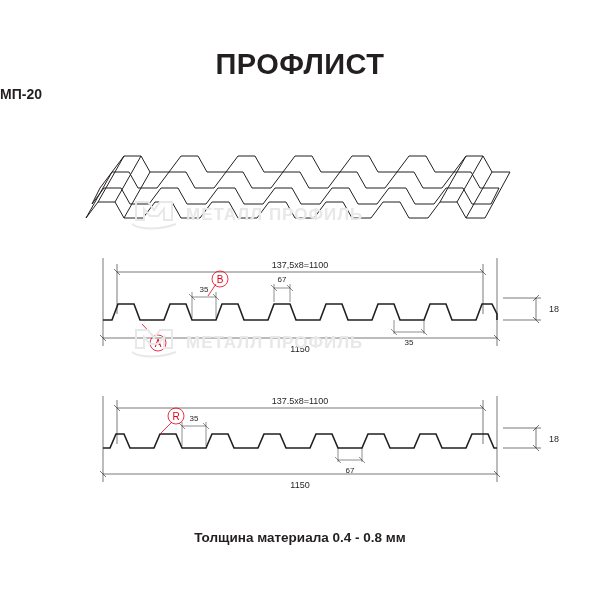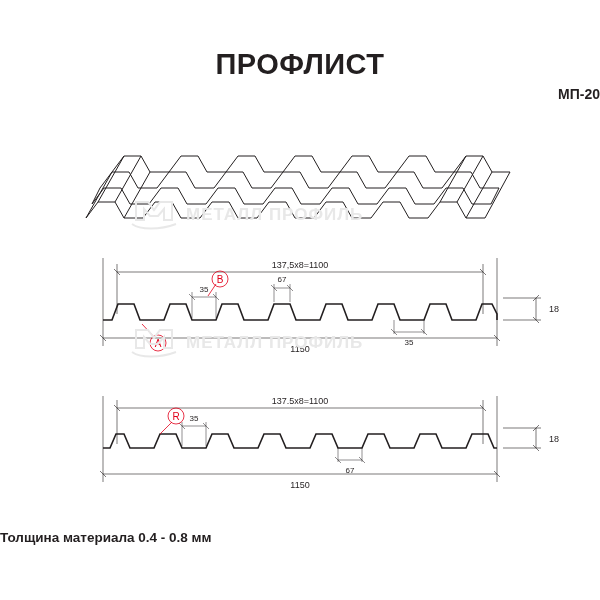--- a/index.html
+++ b/index.html
@@ -31,31 +31,31 @@
     font-size: 29px;
     font-weight: bold;
     letter-spacing: 0.5px;
     color: #231f20;
   }
   .subtitle {
     position: absolute;
     left: 0;
     top: 86px;
     width: 600px;
-    text-align: right;
+    text-align: left;
     font-size: 14px;
     font-weight: bold;
     color: #231f20;
   }
   .footer {
     position: absolute;
     left: 0;
     top: 530px;
     width: 600px;
-    text-align: left;
+    text-align: center;
     font-size: 13.5px;
     font-weight: bold;
     color: #231f20;
   }
   svg {
     display: block;
   }
   .dim-text {
     font-family: "Liberation Sans", sans-serif;
     font-size: 9px;

